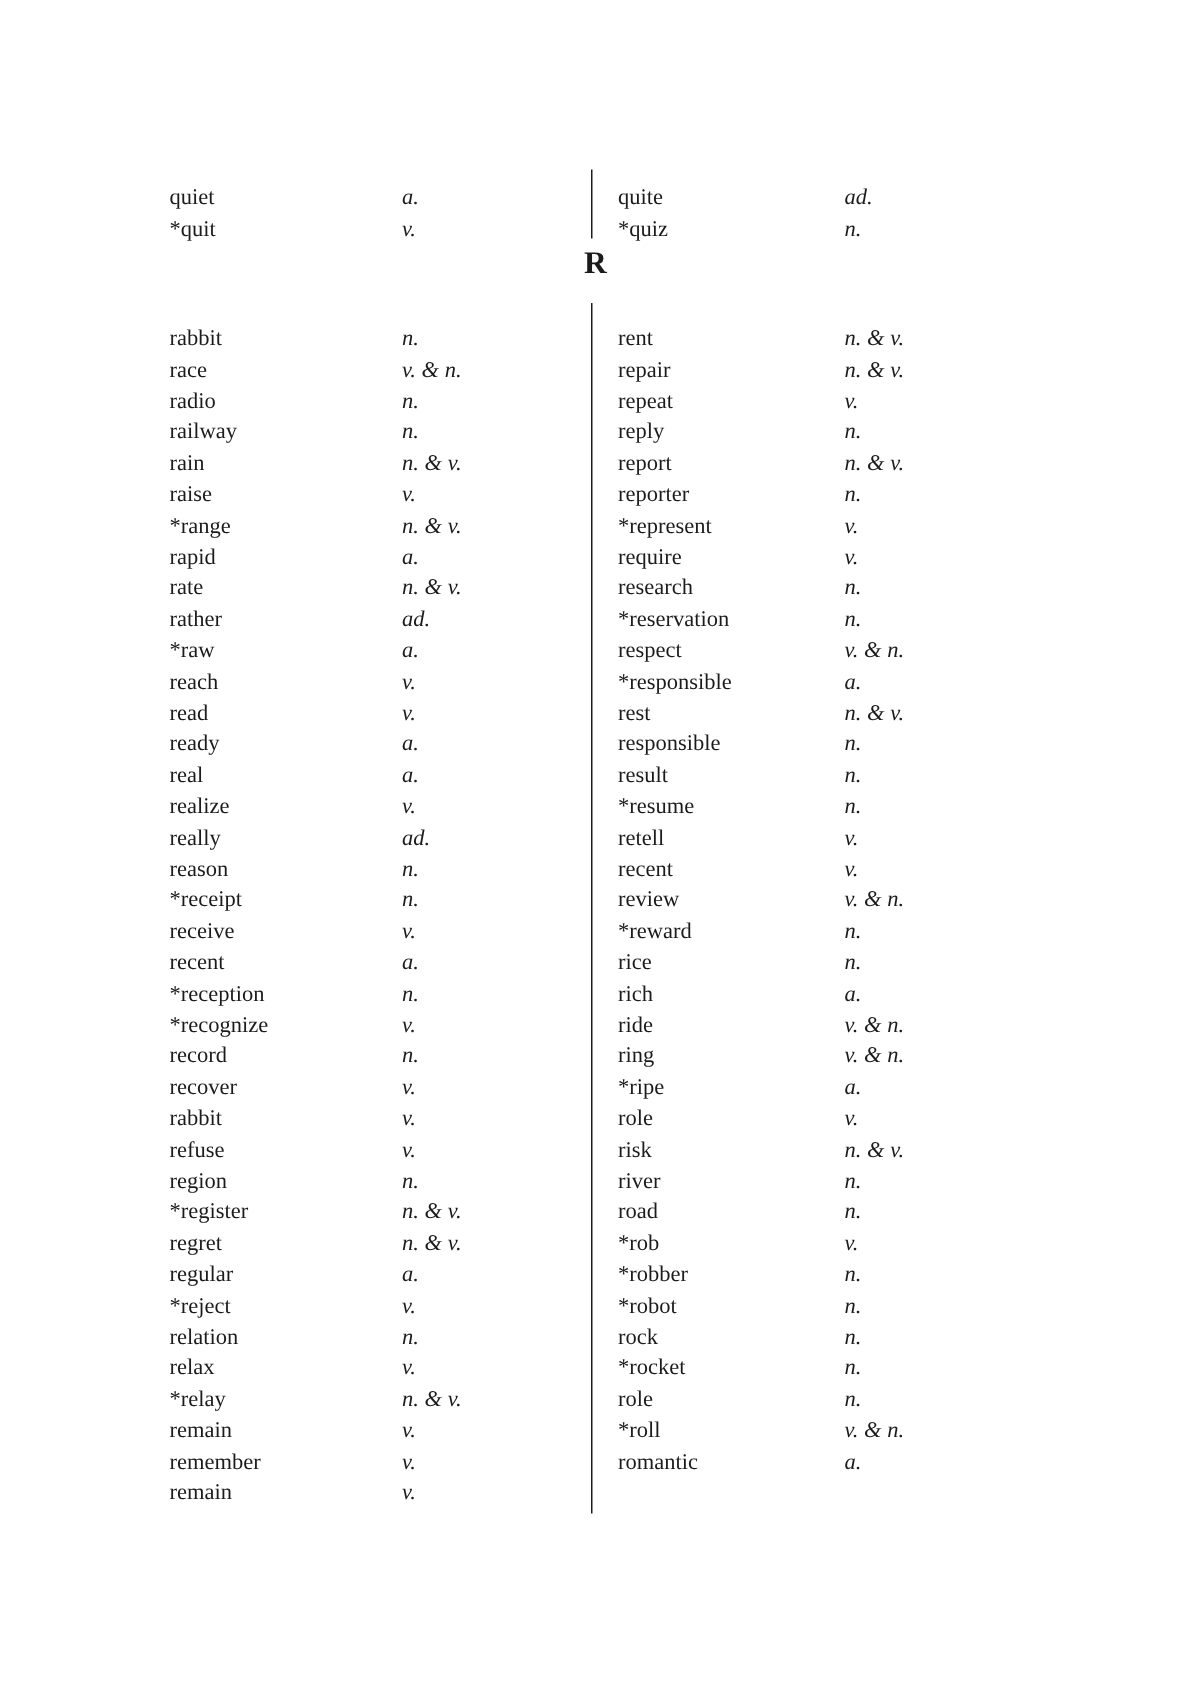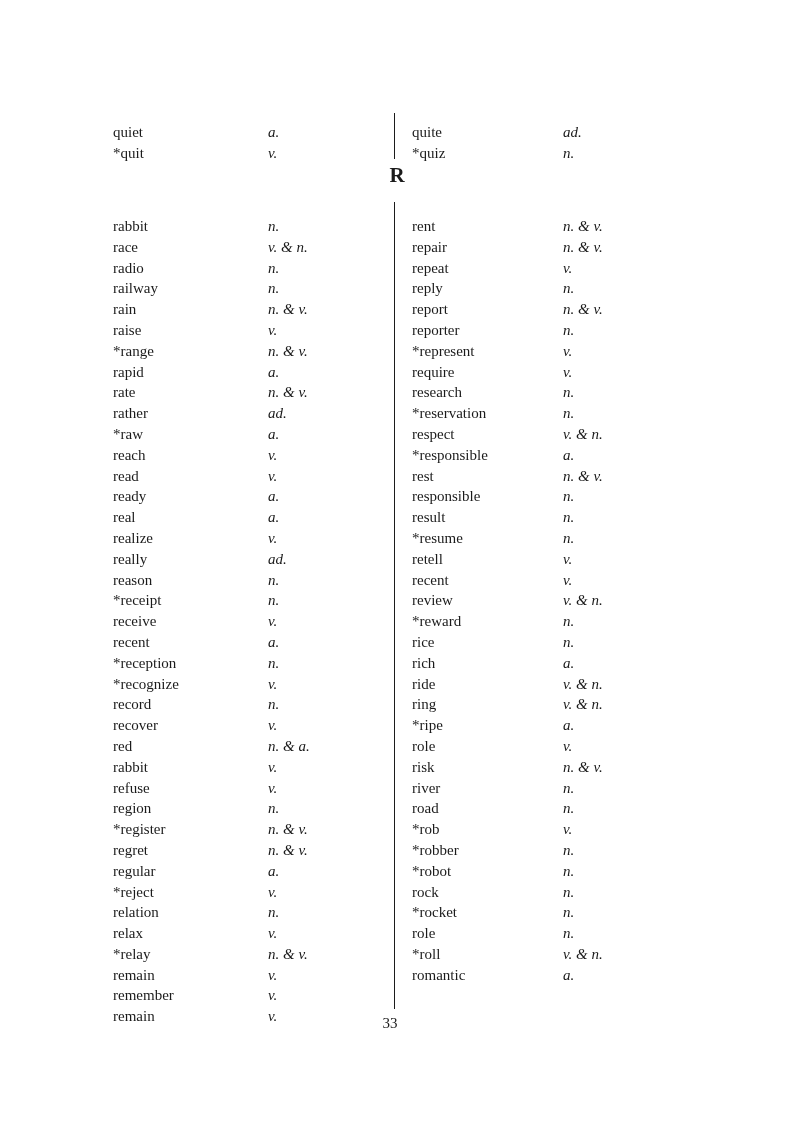--- a/index.html
+++ b/index.html
@@ -189,24 +189,20 @@
       </div>
       <div class="entry-row">
         <span class="word">record</span>
         <span class="pos">n.</span>
       </div>
       <div class="entry-row">
         <span class="word">recover</span>
         <span class="pos">v.</span>
       </div>
       <div class="entry-row">
-        <span class="word">red</span>
-        <span class="pos">n. &amp; a.</span>
-      </div>
-      <div class="entry-row">
         <span class="word">rabbit</span>
         <span class="pos">v.</span>
       </div>
       <div class="entry-row">
         <span class="word">refuse</span>
         <span class="pos">v.</span>
       </div>
       <div class="entry-row">
         <span class="word">region</span>
         <span class="pos">n.</span>
@@ -398,15 +394,14 @@
         <span class="pos">v. &amp; n.</span>
       </div>
       <div class="entry-row">
         <span class="word">romantic</span>
         <span class="pos">a.</span>
       </div>
     </div>
 
   <div id="divider-main" class="divider"></div>
 
-  <div class="page-number">33</div>
 
 </div>
 
 </body></html>

